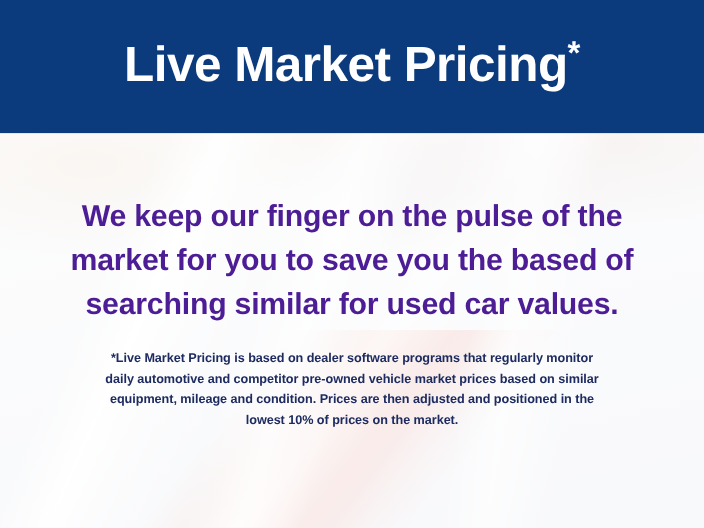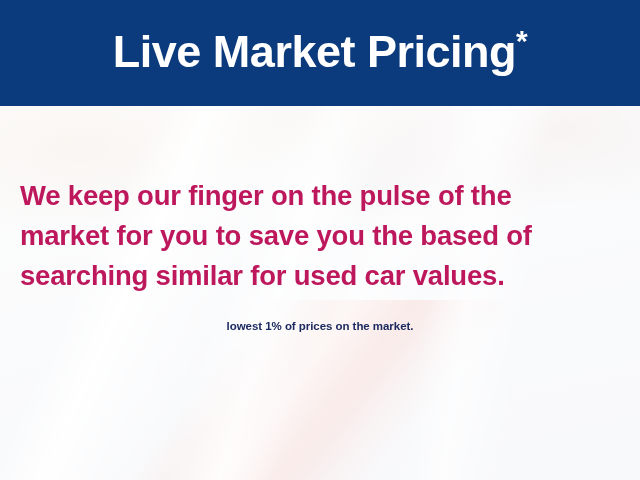--- a/index.html
+++ b/index.html
@@ -78,21 +78,21 @@
   .bg-wash {
     background: rgba(255,255,255,0.70);
   }
 
   
   .banner {
     position: absolute;
     left: 0;
     top: 0;
     width: 640px;
-    height: 106px;
+    height: 121px;
     background: #0c3b7d;
     display: flex;
     align-items: center;
     justify-content: center;
   }
   .banner-title {
     color: #ffffff;
     font-size: 45px;
     font-weight: bold;
     letter-spacing: -0.5px;
@@ -106,22 +106,22 @@
     vertical-align: super;
     line-height: 0;
   }
 
   
   .headline {
     position: absolute;
     left: 20px;
     top: 176px;
     width: 600px;
-    text-align: left;
-    color: #be185d;
+    text-align: center;
+    color: #4c1d95;
     font-size: 27.5px;
     font-weight: bold;
     line-height: 40px;
     letter-spacing: -0.2px;
   }
   .headline .line {
     display: block;
     white-space: nowrap;
   }
 
@@ -158,16 +158,19 @@
     <h1 class="banner-title"><span>Live Market Pricing</span><span class="asterisk">*</span></h1>
   </div>
 
   <div class="headline">
     <span class="line">We keep our finger on the pulse of the</span>
     <span class="line">market for you to save you the based of</span>
     <span class="line">searching similar for used car values.</span>
   </div>
 
   <div class="fineprint">
-    <span class="line">lowest 1% of prices on the market.</span>
+    <span class="line">*Live Market Pricing is based on dealer software programs that regularly monitor</span>
+    <span class="line">daily automotive and competitor pre-owned vehicle market prices based on similar</span>
+    <span class="line">equipment, mileage and condition. Prices are then adjusted and positioned in the</span>
+    <span class="line">lowest 10% of prices on the market.</span>
   </div>
 
 </div>
 
 </body></html>

